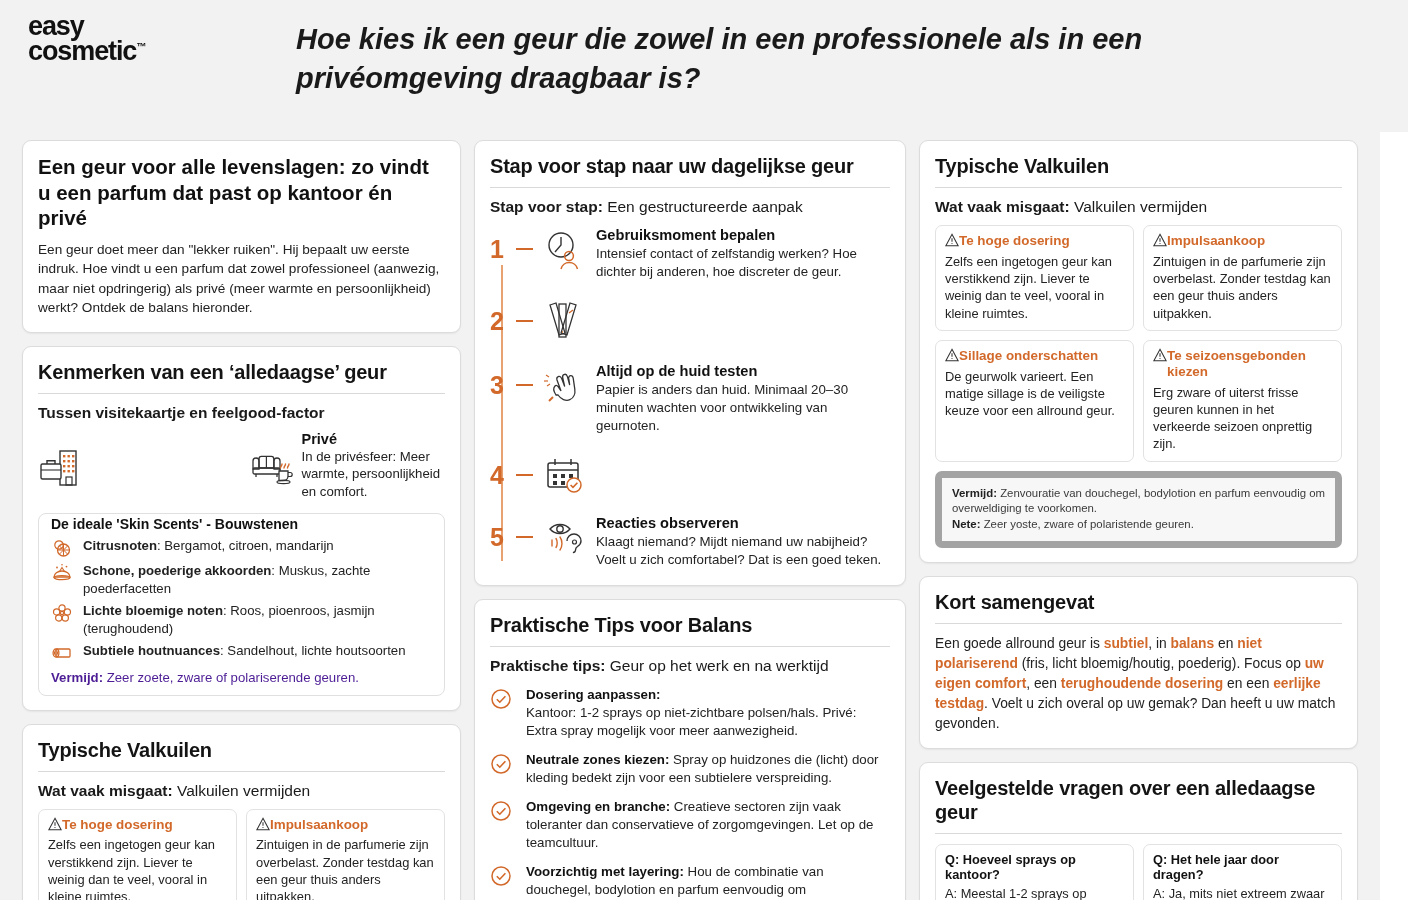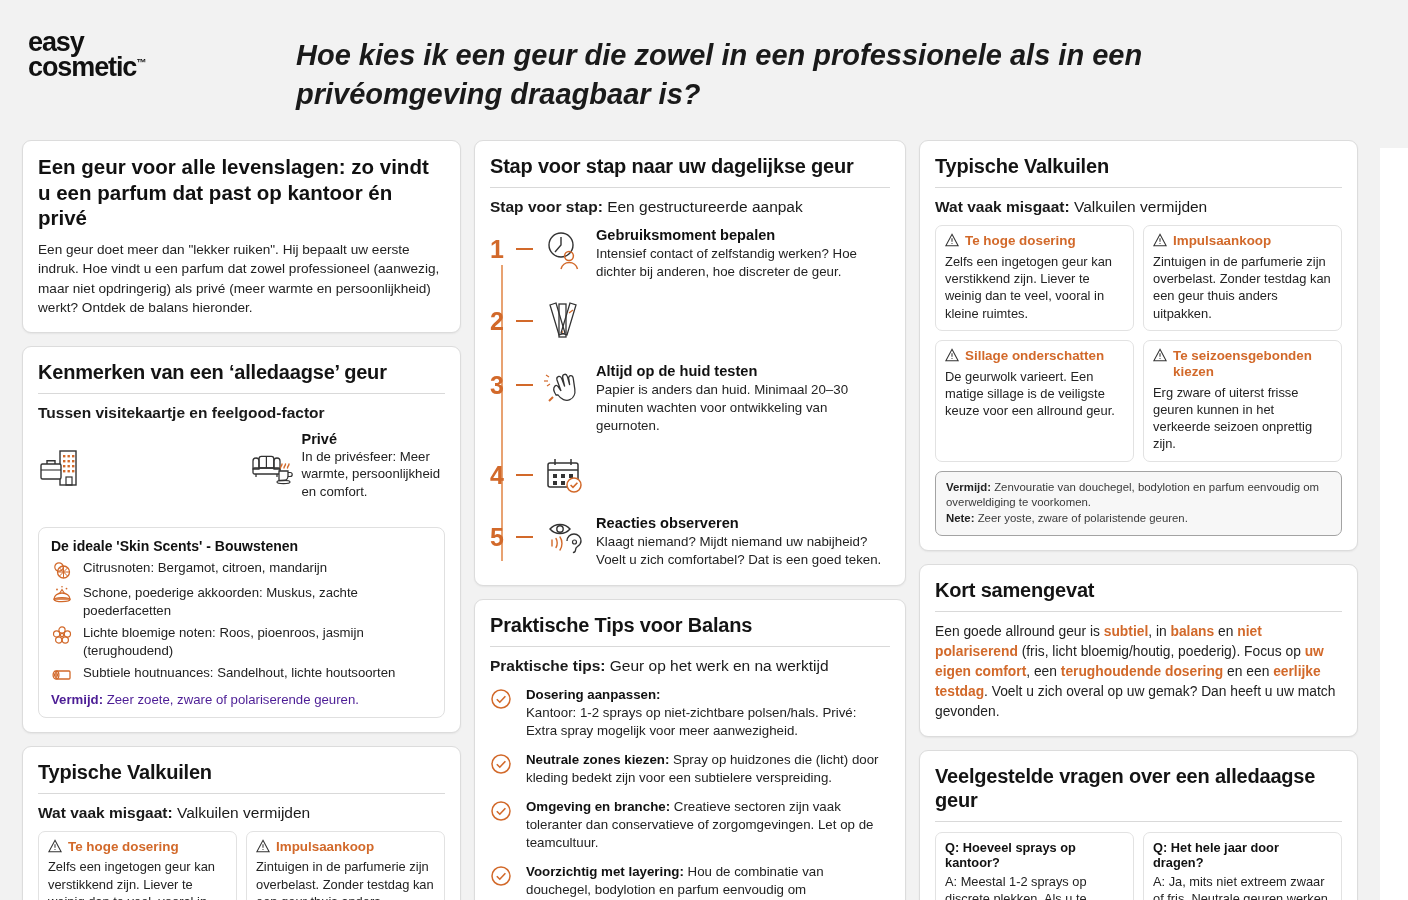--- a/index.html
+++ b/index.html
@@ -14,21 +14,21 @@
     width: 1408px; height: 900px;
     background: #f2f2f2;
   }
   
   .right-white {
     position: absolute; left: 1380px; top: 132px;
     width: 28px; height: 768px; background: #ffffff;
   }
   
   .header {
-    position: absolute; left: 0; top: 16px; width: 1408px; height: 132px;
+    position: absolute; left: 0; top: 0; width: 1408px; height: 132px;
     background: #f2f2f2;
     display: flex; align-items: flex-start;
   }
   .logo {
     position: absolute; left: 28px; top: 14px;
     width: 220px;
     font-weight: 800; font-size: 27px; line-height: 0.94;
     letter-spacing: -1.1px; color: #111; font-stretch: condensed;
   }
   .logo .tm { font-size: 10px; vertical-align: super; letter-spacing: 0; font-weight: 700;}
@@ -65,41 +65,41 @@
 
   
   .two-up { display: flex; gap: 14px; margin-top: 2px; }
   .two-up .unit { display: flex; gap: 9px; width: 50%; }
   .unit-ico { flex: 0 0 42px; padding-top: 14px; }
   .unit-h { font-size: 14.5px; font-weight: 700; color: #111; }
   .unit-p { font-size: 13.2px; line-height: 1.33; color: #222; margin-top: 1px;}
 
   
   .inner-box {
-    border: 1px solid #e0e0e0; border-radius: 8px; padding: 10px 12px 10px 12px;
-    margin-top: 27px; background: #fff;
+    border: 1px solid #e0e0e0; border-radius: 8px; padding: 2px 12px 10px 12px;
+    margin-top: 13px; background: #fff;
   }
   .inner-box h4 { font-size: 14px; font-weight: 700; color:#111; margin-bottom: 5px;}
   .note-row { display: flex; align-items: flex-start; gap: 8px; margin: 4px 0; }
   .note-row .ico { flex: 0 0 24px; padding-top: 1px; }
   .note-row .txt { font-size: 13.2px; line-height: 1.35; color:#222; }
-  .note-row .txt b { font-weight: 400; }
+  .note-row .txt b { font-weight: 700; }
   .vermijd { font-size: 13.2px; color:#4c1d95; margin-top: 7px; }
   .vermijd b { font-weight: 700; }
 
   
   .pit-grid { display: grid; grid-template-columns: 1fr 1fr; gap: 9px; }
   .pit {
     border: 1px solid #e2e2e2; border-radius: 7px; padding: 7px 9px 8px 9px;
   }
-  .pit-h { display: flex; align-items: flex-start; gap: 6px; }
+  .pit-h { display: flex; align-items: flex-start; gap: 0; }
   .pit-h .t { color: #D2692A; font-weight: 700; font-size: 13.4px; line-height:1.18; }
   .pit-p { font-size: 12.9px; line-height: 1.34; color:#232323; margin-top: 4px;}
   .footer-note {
-    background: #f7f7f7; border: 1px solid #a3a3a3; border-radius: 7px;
+    background: #f7f7f7; border: 7px solid #a3a3a3; border-radius: 7px;
     padding: 8px 10px; margin-top: 9px;
     font-size: 11.4px; line-height: 1.38; color: #3a3a3a;
   }
   .footer-note b { font-weight: 700; color:#222; }
 
   
   .steps { position: relative; margin-top: 4px; }
   .step { display: flex; align-items: flex-start; gap: 0; position: relative; padding-bottom: 16px;}
   .step:last-child { padding-bottom: 2px; }
   .step-num {

